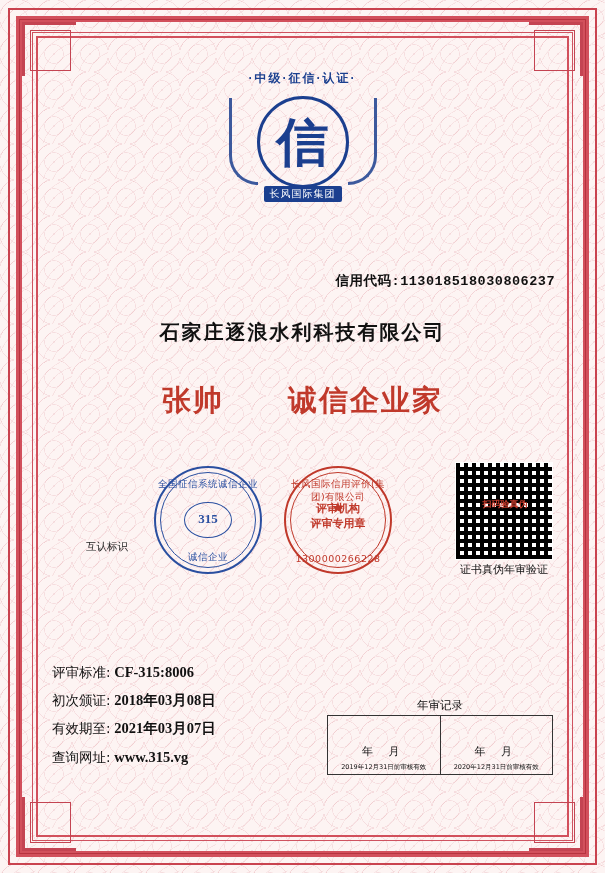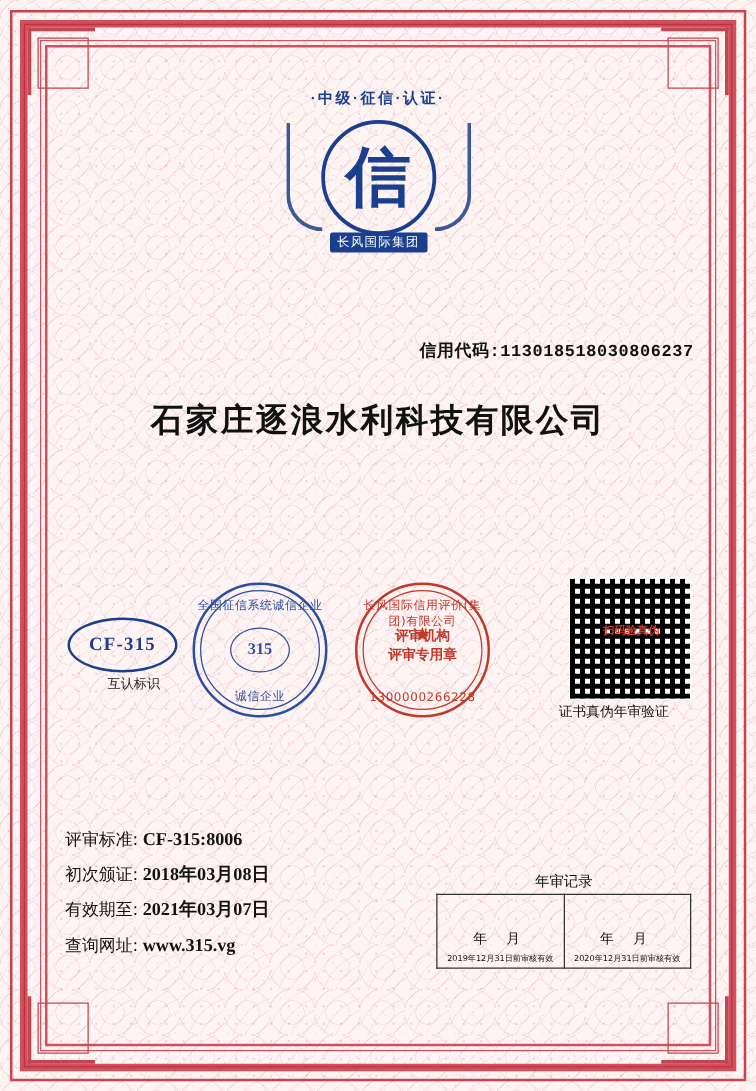--- a/index.html
+++ b/index.html
@@ -110,21 +110,21 @@
     text-shadow:1px 1px 0 #999;
   }
   .credit-code{
     position:absolute;top:228px;right:6px;
     font-family:Liberation Mono, monospace;
     font-size:13.5px;font-weight:bold;color:#111;letter-spacing:0.5px;
   }
   .company{
     position:absolute;top:275px;left:0;right:0;text-align:center;
     font-family:Liberation Serif, serif;
-    font-size:26px;font-weight:bold;color:#111;letter-spacing:2px;
+    font-size:20px;font-weight:bold;color:#111;letter-spacing:2px;
   }
   .person-row{
     position:absolute;top:337px;left:0;right:0;
     display:flex;justify-content:center;gap:64px;
     font-family:"DejaVu Sans",sans-serif;
     font-size:29px;font-weight:bold;color:#c0392b;letter-spacing:2px;
   }
 
   
   .seals{
@@ -186,36 +186,36 @@
     background-size:8px 8px,8px 8px;
     background-blend-mode:multiply;
     border:1px solid #fff;
   }
   .qr-overlay{
     position:absolute;right:8px;top:36px;width:96px;text-align:center;
     color:#c0392b;font-size:9px;font-weight:bold;
     font-family:"DejaVu Sans",sans-serif;
   }
   .qr-cap{
-    position:absolute;right:0px;top:100px;width:114px;
+    position:absolute;right:0px;top:100px;width:114px;text-align:center;
     font-size:11px;color:#111;font-family:Liberation Serif, serif;
   }
 
   
   .info{
     position:absolute;left:8px;bottom:58px;width:300px;
     font-family:"Liberation Serif",serif;
     font-size:14.5px;color:#111;line-height:1.95;
   }
   .info .lbl{font-family:"DejaVu Sans",sans-serif;font-size:13.5px;}
   .info .val{font-family:"Liberation Serif",serif;font-weight:bold;}
 
   
   .review{
-    position:absolute;right:8px;bottom:54px;width:204px;
+    position:absolute;right:8px;bottom:54px;width:226px;
   }
   .review-title{
     text-align:center;font-size:11.5px;color:#111;margin-bottom:2px;
     font-family:"DejaVu Sans",sans-serif;
   }
   table.review-tbl{
     border-collapse:collapse;width:100%;
   }
   table.review-tbl td{
     border:1px solid #333;
@@ -249,23 +249,26 @@
       <div class="laurel r"></div>
       <div class="emblem-circle">
         <span class="glyph">信</span>
       </div>
       <div class="emblem-sub">长风国际集团</div>
     </div>
 
     <div class="credit-code">信用代码:113018518030806237</div>
     <div class="company">石家庄逐浪水利科技有限公司</div>
 
+    <div class="person-row">
+      <span>张帅</span>
+      <span>诚信企业家</span>
+    </div>
 
     <div class="seals">
-      <div class="cf315">CF-315</div>
       <div class="cf315-cap">互认标识</div>
 
       <div class="seal blue">
         <div class="ring"></div>
         <div class="arc-top">全国征信系统诚信企业</div>
         <div class="globe">315</div>
         <div class="arc-bot">诚信企业</div>
       </div>
 
       <div class="seal red">

